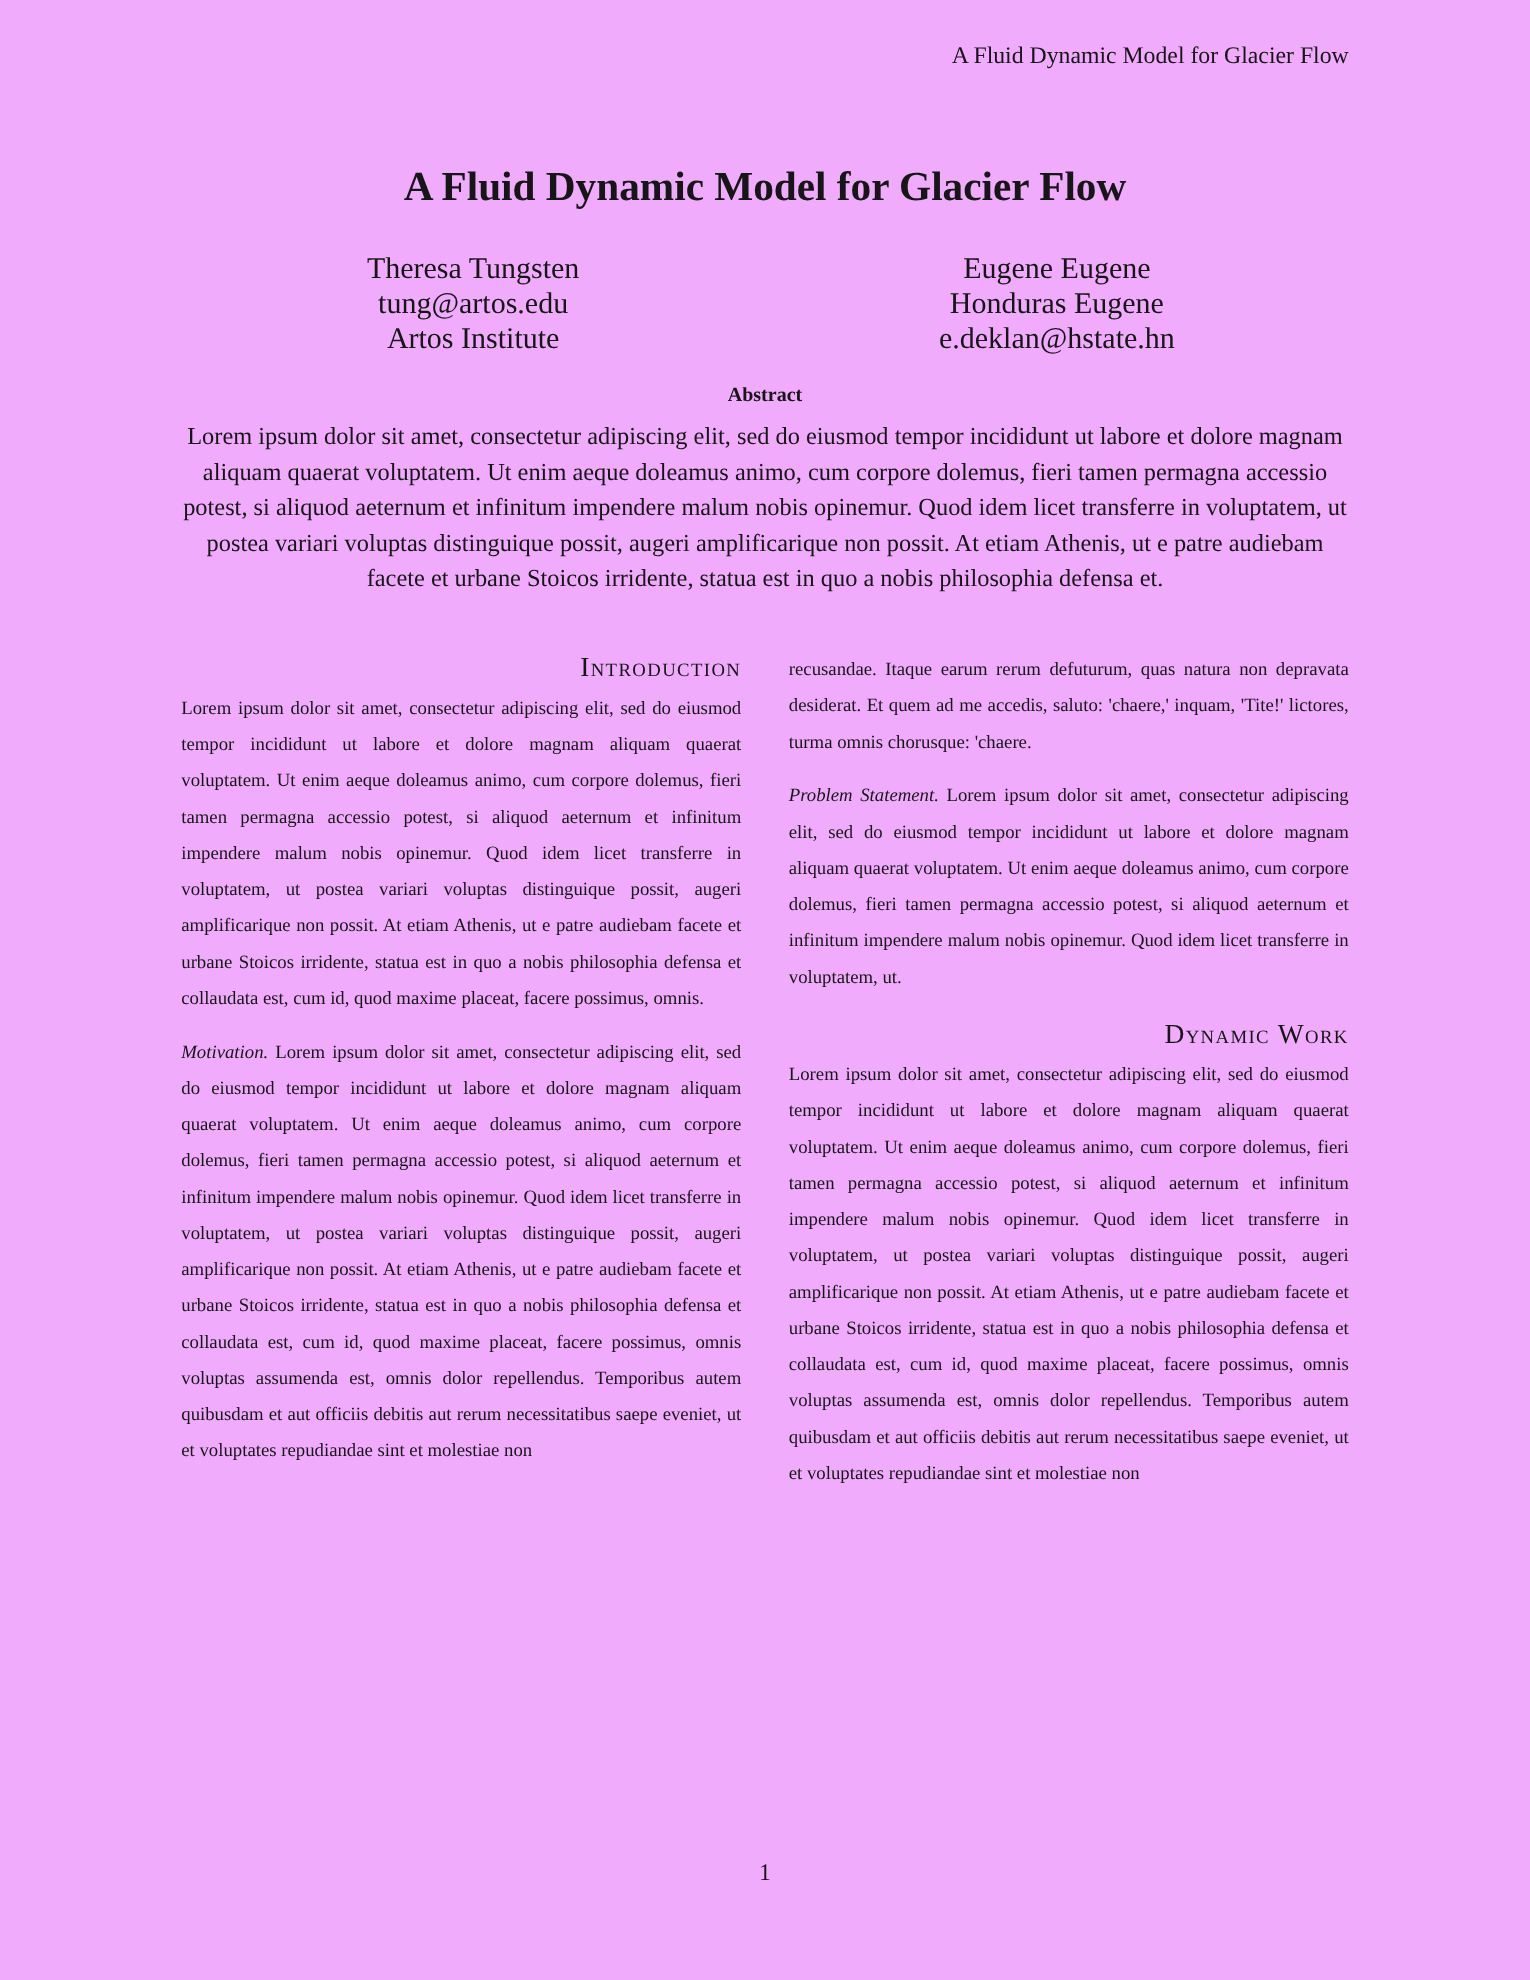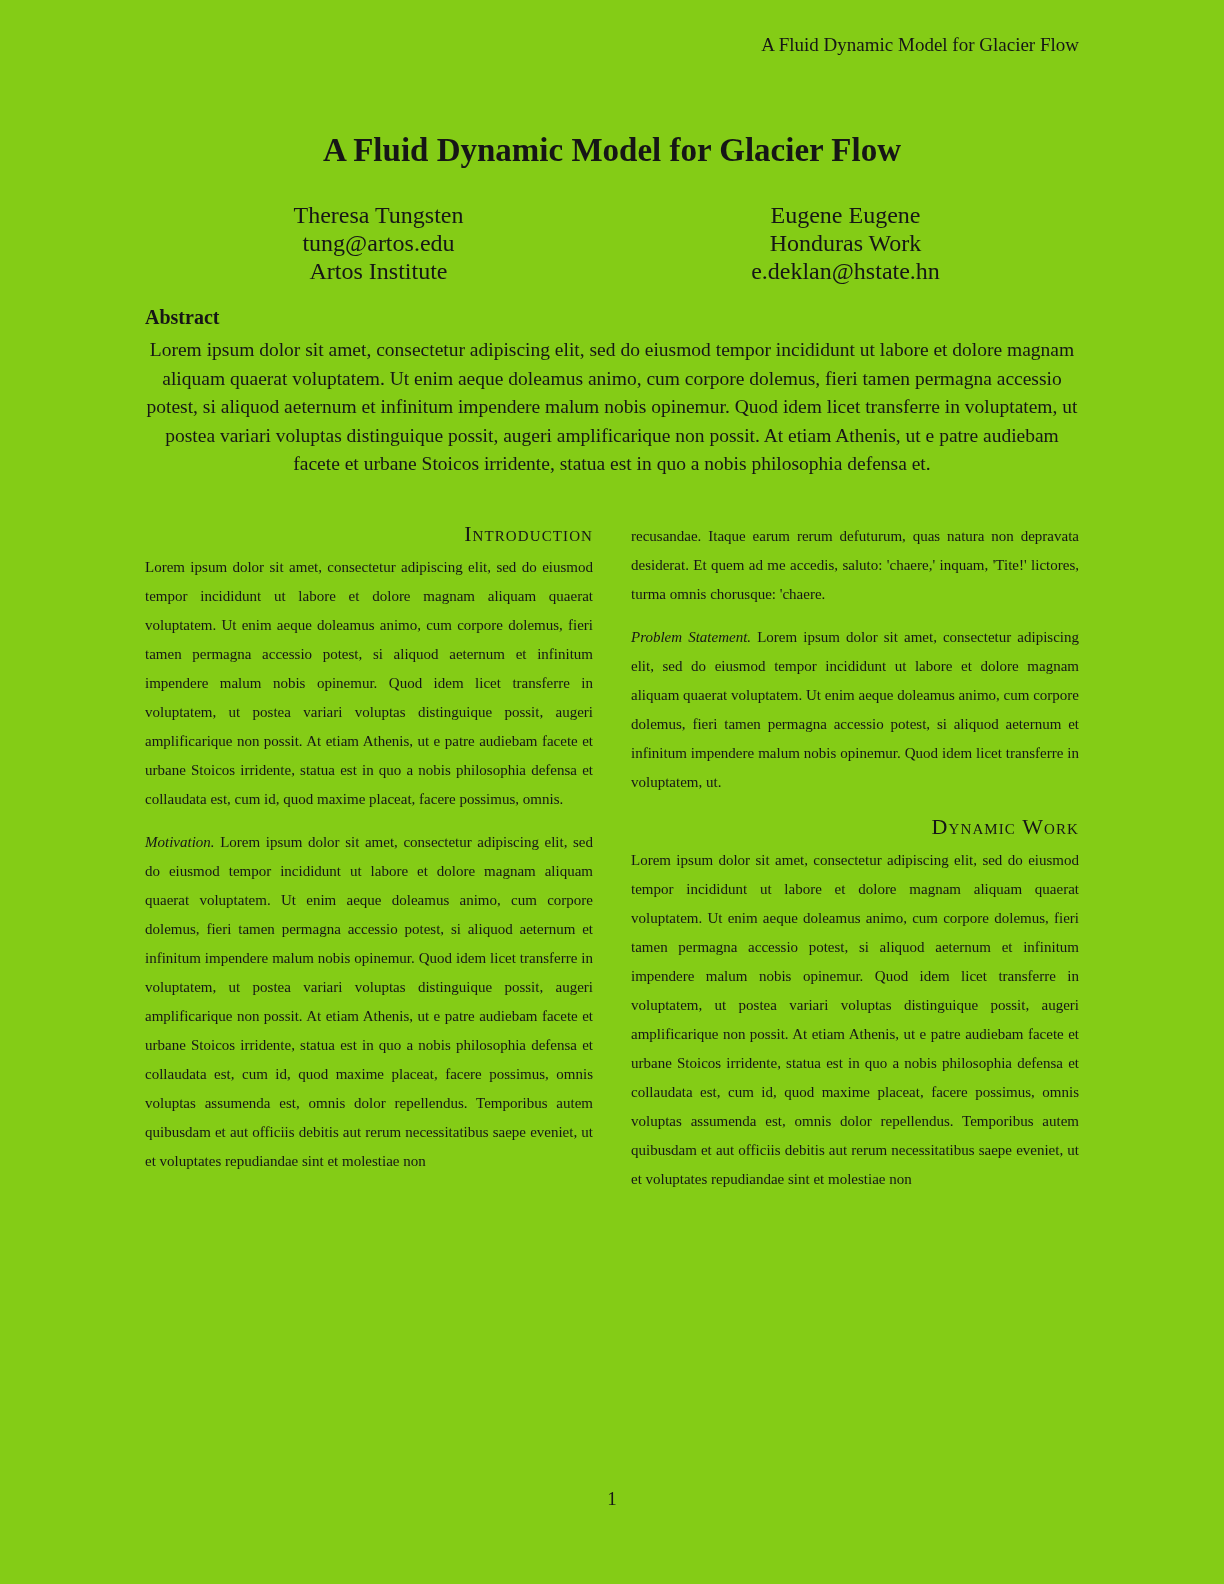--- a/index.html
+++ b/index.html
@@ -6,21 +6,21 @@
     margin: 0;
     padding: 0;
     background: #ffffff;
   }
   .page {
     position: relative;
     width: 1224px;
     height: 1584px;
     box-sizing: border-box;
     padding: 34px 145px 0 145px;
-    background: #84cc16;
+    background: #f0abfc;
     color: #161616;
     font-family: "Liberation Serif", serif;
     overflow: hidden;
   }
   .running-header {
     text-align: right;
     font-size: 19px;
     line-height: 22px;
   }
   .paper-title {
@@ -35,22 +35,22 @@
     margin-top: 33px;
   }
   .author-block {
     flex: 1;
     text-align: center;
     font-size: 24px;
     line-height: 28px;
   }
   .abstract-heading {
     margin-top: 20px;
-    text-align: left;
-    font-size: 20px;
+    text-align: center;
+    font-size: 16px;
     font-weight: bold;
     line-height: 24px;
   }
   .abstract-text {
     margin-top: 7px;
     text-align: center;
     font-size: 19.5px;
     line-height: 28.6px;
   }
   .columns {
@@ -104,21 +104,21 @@
   <h1 class="paper-title" style="margin:76px 0 0 0;">A Fluid Dynamic Model for Glacier Flow</h1>
 
   <div class="authors">
     <div class="author-block">
       <div>Theresa Tungsten</div>
       <div>tung@artos.edu</div>
       <div>Artos Institute</div>
     </div>
     <div class="author-block">
       <div>Eugene Eugene</div>
-      <div>Honduras Work</div>
+      <div>Honduras Eugene</div>
       <div>e.deklan@hstate.hn</div>
     </div>
   </div>
 
   <div class="abstract-heading">Abstract</div>
 
   <div class="abstract-text">Lorem ipsum dolor sit amet, consectetur adipiscing elit, sed do eiusmod tempor incididunt ut labore et dolore magnam aliquam quaerat voluptatem. Ut enim aeque doleamus animo, cum corpore dolemus, fieri tamen permagna accessio potest, si aliquod aeternum et infinitum impendere malum nobis opinemur. Quod idem licet transferre in voluptatem, ut postea variari voluptas distinguique possit, augeri amplificarique non possit. At etiam Athenis, ut e patre audiebam facete et urbane Stoicos irridente, statua est in quo a nobis philosophia defensa et.</div>
 
   <div class="columns">
 

